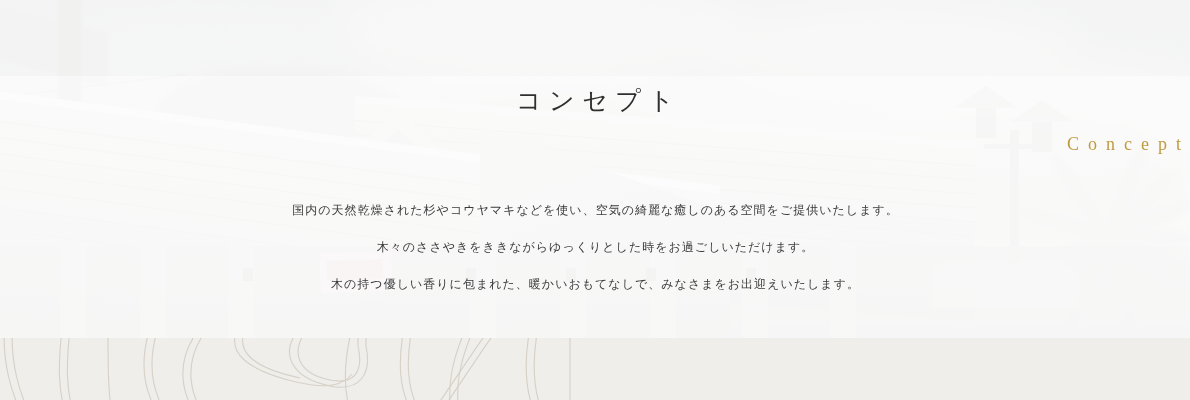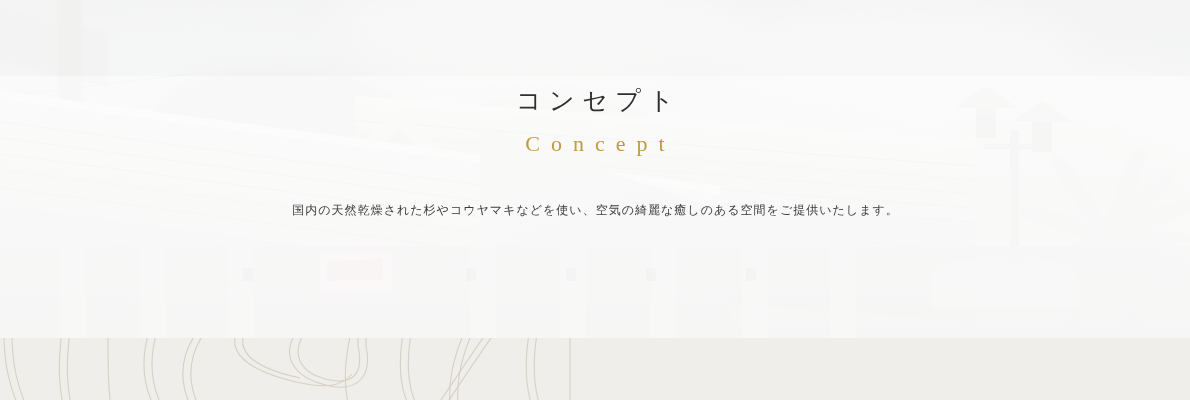--- a/index.html
+++ b/index.html
@@ -351,25 +351,26 @@
     line-height: 30px;
     letter-spacing: .30em;
     text-indent: .30em;
     color: #2f2f2f;
     font-weight: 400;
   }
   .heading-en {
     position: absolute;
     left: 0; top: 132px;
     width: 1190px;
-    font-size: 22px;
+    font-size: 18px;
     line-height: 24px;
     letter-spacing: .50em;
     text-indent: .50em;
     color: #c09a42;
+    text-align: right;
   }
   .body-copy {
     position: absolute;
     left: 0; top: 192px;
     width: 1190px;
   }
   .body-line {
     display: block;
     font-size: 12px;
     line-height: 37px;
@@ -480,20 +481,22 @@
     <div class="veil"></div>
     <div class="veil-text"></div>
 
     <div class="content">
       <div class="heading-ja">コンセプト</div>
 
       <div class="heading-en">Concept</div>
 
       <div class="body-copy">
         <span class="body-line">国内の天然乾燥された杉やコウヤマキなどを使い、空気の綺麗な癒しのある空間をご提供いたします。</span>
+        <span class="body-line">木々のささやきをききながらゆっくりとした時をお過ごしいただけます。</span>
+        <span class="body-line">木の持つ優しい香りに包まれた、暖かいおもてなしで、みなさまをお出迎えいたします。</span>
       </div>
     </div>
   </div>
 
   <div class="bottom-band">
     <svg viewBox="0 0 600 90" preserveAspectRatio="none">
       <path d="M4 8 C 4 40, 10 62, 22 90"></path>
       <path d="M12 8 C 12 40, 18 62, 30 90"></path>
       <path d="M62 4 C 58 38, 58 64, 66 90"></path>
       <path d="M70 4 C 66 38, 66 64, 74 90"></path>

